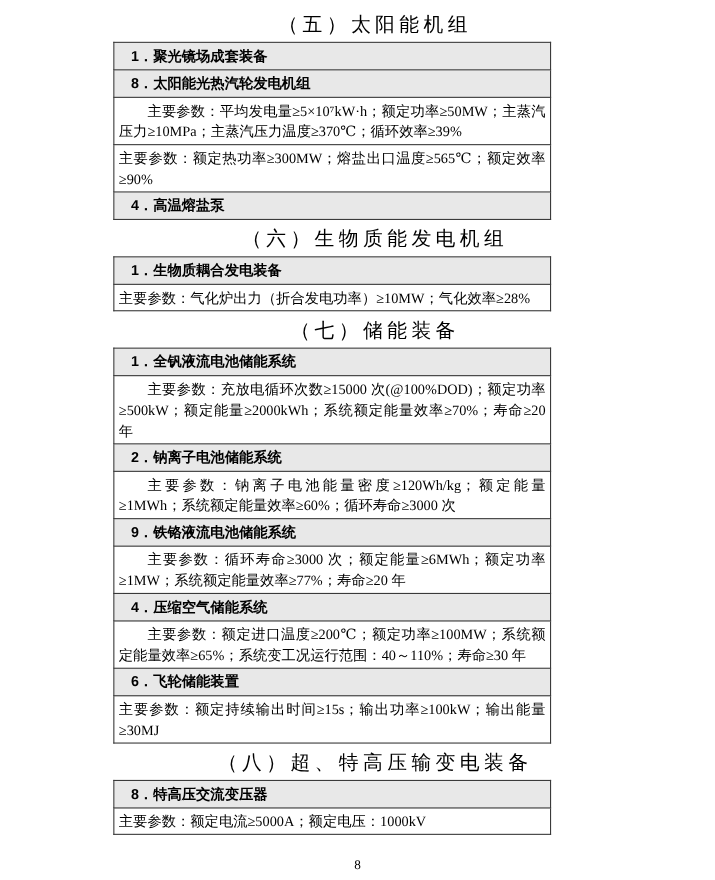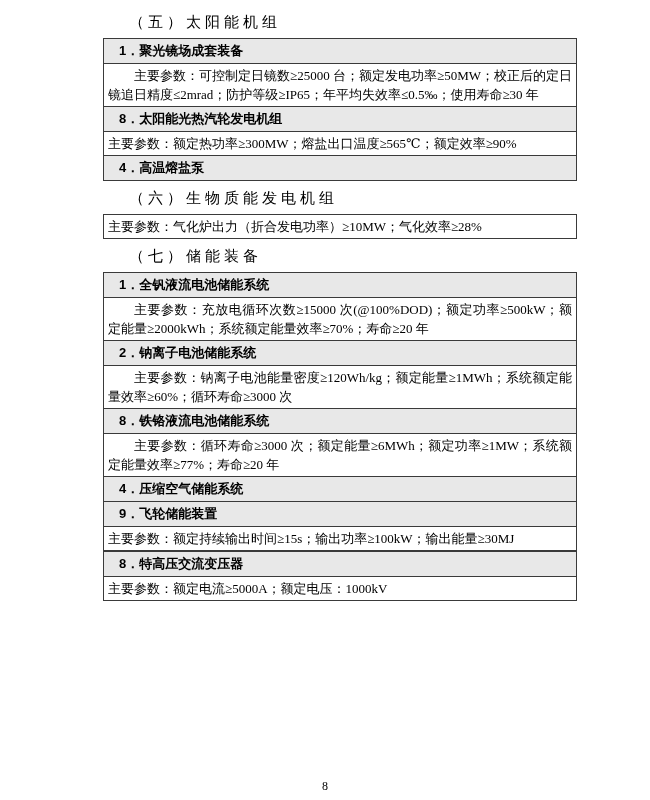--- a/index.html
+++ b/index.html
@@ -10,29 +10,30 @@
     color: #000;
   }
   body { position: relative; overflow: hidden; }
   .content {
     position: absolute;
     left: 103px;
     top: 10px;
     width: 450px;
   }
   .section-heading {
-    font-size: 15px;
+    font-size: 18px;
     font-weight: normal;
     letter-spacing: 4px;
     margin: 7px 0 6px 26px;
     line-height: 20px;
+    text-align: center;
   }
   .section:first-child .section-heading { margin-top: 2px; }
   table.spec {
-    width: 474px;
+    width: 398px;
     border-collapse: collapse;
     table-layout: fixed;
   }
   table.spec td {
     border: 1px solid #3a3a3a;
     vertical-align: top;
   }
   tr.item-header td {
     background: #e8e8e8;
     font-family: "Liberation Sans", "DejaVu Sans", sans-serif;
@@ -65,40 +66,43 @@
 
 <div class="content">
 
   <div class="section">
     <h2 class="section-heading">（五）太阳能机组</h2>
     <table class="spec">
       <tbody>
         <tr class="item-header">
           <td>1．聚光镜场成套装备</td>
         </tr>
-        <tr class="item-body">
-          <td>主要参数：可控制定日镜数≥25000 台；额定发电功率≥50MW；校正后的定日镜追日精度≤2mrad；防护等级≥IP65；年平均失效率≤0.5‰；使用寿命≥30 年</td>
-        </tr>
         <tr class="item-header">
           <td>8．太阳能光热汽轮发电机组</td>
+        </tr>
+        <tr class="item-body">
+          <td>主要参数：平均发电量≥5×10⁷kW·h；额定功率≥50MW；主蒸汽压力≥10MPa；主蒸汽压力温度≥370℃；循环效率≥39%</td>
         </tr>
         <tr class="item-body noindent">
           <td>主要参数：额定热功率≥300MW；熔盐出口温度≥565℃；额定效率≥90%</td>
         </tr>
         <tr class="item-header">
           <td>4．高温熔盐泵</td>
         </tr>
       </tbody>
     </table>
   </div>
 
   <div class="section">
     <h2 class="section-heading">（六）生物质能发电机组</h2>
     <table class="spec">
       <tbody>
+        <tr class="item-header">
+          <td>1．生物质耦合发电装备</td>
+        </tr>
         <tr class="item-body noindent">
           <td>主要参数：气化炉出力（折合发电功率）≥10MW；气化效率≥28%</td>
         </tr>
       </tbody>
     </table>
   </div>
 
   <div class="section">
     <h2 class="section-heading">（七）储能装备</h2>
     <table class="spec">
@@ -109,39 +113,43 @@
         <tr class="item-body">
           <td>主要参数：充放电循环次数≥15000 次(@100%DOD)；额定功率≥500kW；额定能量≥2000kWh；系统额定能量效率≥70%；寿命≥20 年</td>
         </tr>
         <tr class="item-header">
           <td>2．钠离子电池储能系统</td>
         </tr>
         <tr class="item-body">
           <td>主要参数：钠离子电池能量密度≥120Wh/kg；额定能量≥1MWh；系统额定能量效率≥60%；循环寿命≥3000 次</td>
         </tr>
         <tr class="item-header">
-          <td>8．铁铬液流电池储能系统</td>
+          <td>9．铁铬液流电池储能系统</td>
         </tr>
         <tr class="item-body">
           <td>主要参数：循环寿命≥3000 次；额定能量≥6MWh；额定功率≥1MW；系统额定能量效率≥77%；寿命≥20 年</td>
         </tr>
         <tr class="item-header">
           <td>4．压缩空气储能系统</td>
         </tr>
+        <tr class="item-body">
+          <td>主要参数：额定进口温度≥200℃；额定功率≥100MW；系统额定能量效率≥65%；系统变工况运行范围：40～110%；寿命≥30 年</td>
+        </tr>
         <tr class="item-header">
-          <td>9．飞轮储能装置</td>
+          <td>6．飞轮储能装置</td>
         </tr>
         <tr class="item-body noindent">
           <td>主要参数：额定持续输出时间≥15s；输出功率≥100kW；输出能量≥30MJ</td>
         </tr>
       </tbody>
     </table>
   </div>
 
   <div class="section">
+    <h2 class="section-heading">（八）超、特高压输变电装备</h2>
     <table class="spec">
       <tbody>
         <tr class="item-header">
           <td>8．特高压交流变压器</td>
         </tr>
         <tr class="item-body noindent">
           <td>主要参数：额定电流≥5000A；额定电压：1000kV</td>
         </tr>
       </tbody>
     </table>

